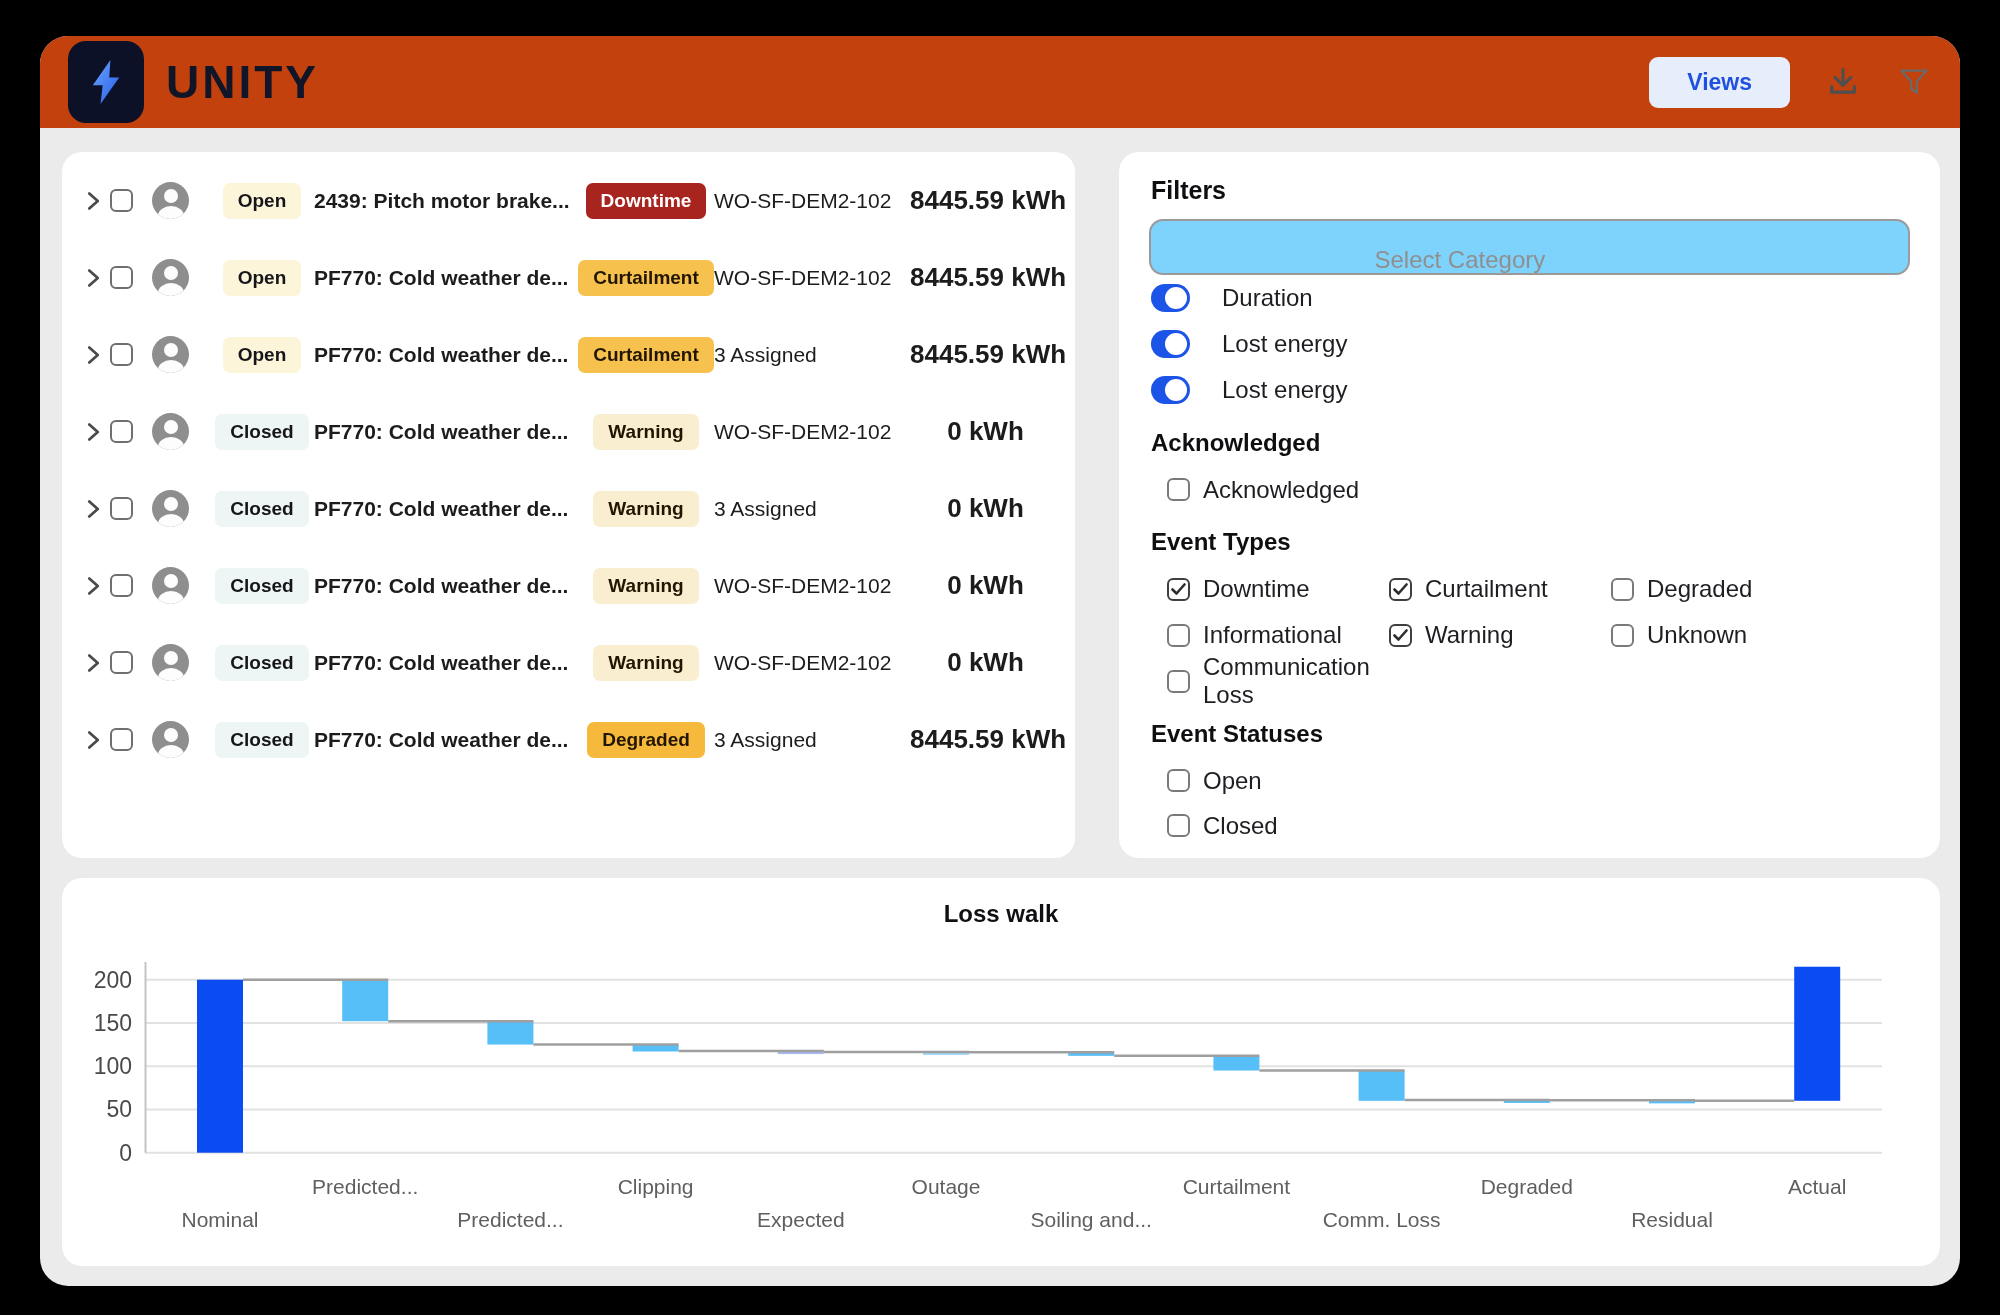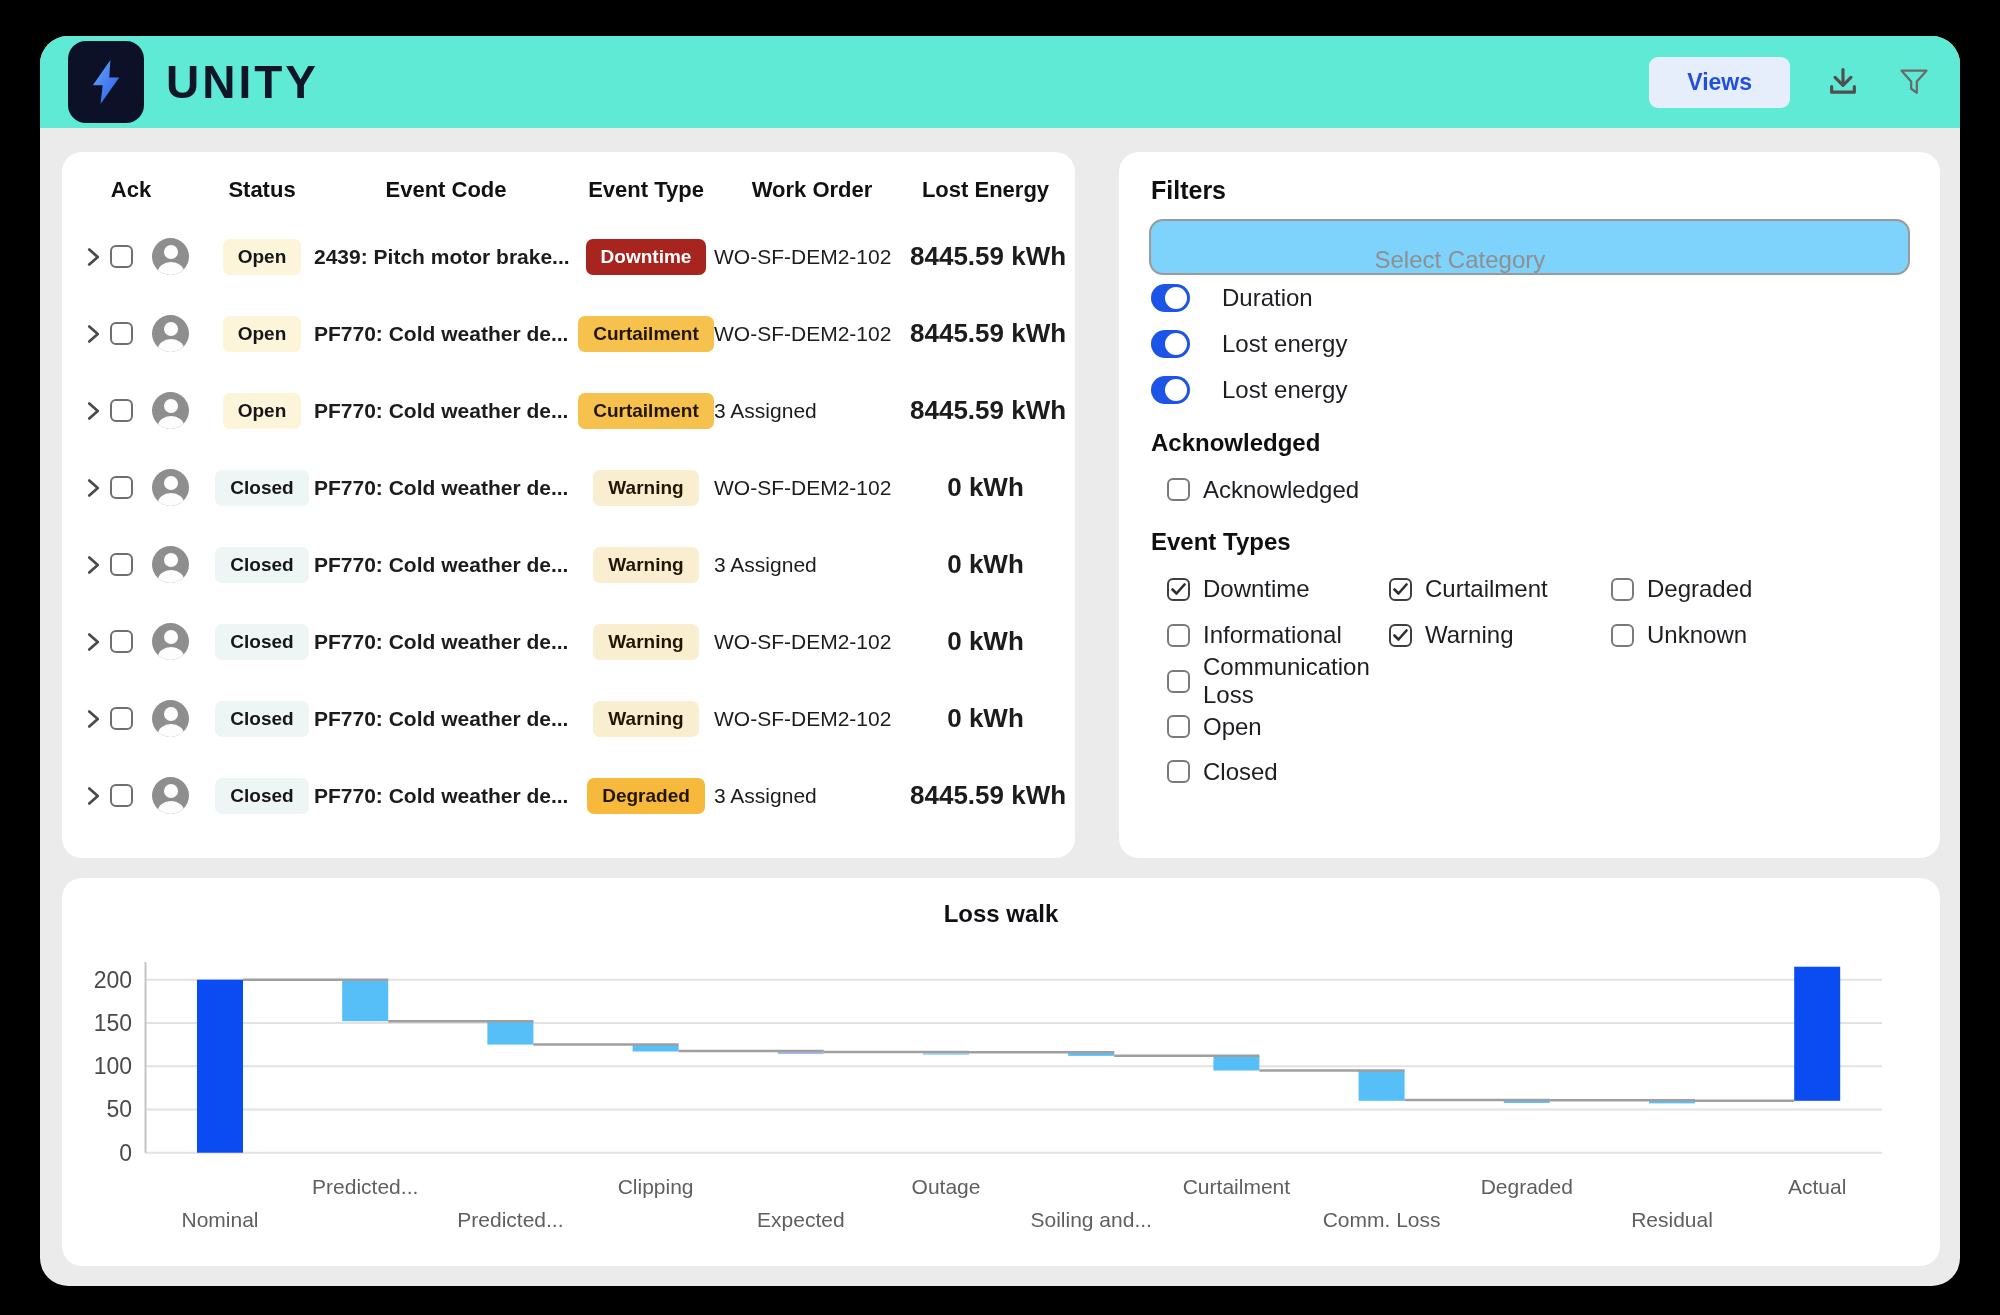--- a/index.html
+++ b/index.html
@@ -6,21 +6,21 @@
   body{
     width:2000px;height:1315px;background:#000;
     font-family:"Liberation Sans","DejaVu Sans",sans-serif;
     -webkit-font-smoothing:antialiased;position:relative;overflow:hidden;
   }
   .window{
     position:absolute;left:40px;top:36px;width:1920px;height:1250px;
     background:#ebebeb;border-radius:28px;overflow:hidden;
   }
   
-  .topbar{height:92px;background:#5eead4;display:flex;align-items:center;padding:0 28px;}
+  .topbar{height:92px;background:#c2410c;display:flex;align-items:center;padding:0 28px;}
   .logo-box{width:76px;height:82px;border-radius:18px;background:#0c1128;display:flex;align-items:center;justify-content:center;}
   .brand{font-size:46px;font-weight:800;letter-spacing:3px;color:#101528;margin-left:22px;}
   .topbar-spacer{flex:1;}
   .views-btn{background:#e7eefb;color:#2050e0;font-weight:700;font-size:23px;border:none;border-radius:9px;padding:12px 38px;cursor:pointer;}
   .icon-btn{background:none;border:none;padding:0;margin-left:36px;cursor:pointer;display:flex;align-items:center;}
   
   .content{padding:24px 20px 0 22px;}
   .panels{display:flex;gap:44px;}
   .card{background:#fff;border-radius:20px;}
   .events-card{width:1013px;height:706px;padding:10px 14px 0 14px;box-sizing:border-box;}
@@ -94,28 +94,20 @@
       <svg width="36" height="34" viewBox="0 0 30 30">
         <path d="M4 5 L26 5 L17.5 14.5 L17.5 24.5 L12.5 21 L12.5 14.5 Z" fill="none" stroke="#6a6a6a" stroke-width="2" stroke-linejoin="round"></path>
       </svg>
     </button>
   </div>
 
   <div class="content">
     <div class="panels">
 
       <div class="card events-card">
-        <div class="thead">
-          <span class="h h-ack">Ack</span>
-          <span class="h h-status">Status</span>
-          <span class="h h-code">Event Code</span>
-          <span class="h h-type">Event Type</span>
-          <span class="h h-wo">Work Order</span>
-          <span class="h h-energy">Lost Energy</span>
-        </div>
         <div id="rows">
             <div class="trow">
               <div class="c-chev">
                 <svg width="17" height="22" viewBox="0 0 16 20">
                   <polyline points="4,3 12,10 4,17" fill="none" stroke="#4a4a4a" stroke-width="2.6" stroke-linecap="round" stroke-linejoin="round"></polyline>
                 </svg>
               </div>
               <span class="cb"></span>
               <span class="avatar"></span>
               <span class="badge status-open">Open</span>
@@ -291,20 +283,21 @@
             </div>
             <div class="chk-row">
               <span class="chk"></span>
               <span class="f-label">Unknown</span>
             </div>
             <div class="chk-row">
               <span class="chk"></span>
               <span class="f-label">Communication Loss</span>
             </div>
           </div>
+        <div class="sec-title">Event Statuses</div>
         <div id="status-opts">
             <div class="chk-row">
               <span class="chk"></span>
               <span class="f-label">Open</span>
             </div>
             <div class="chk-row">
               <span class="chk"></span>
               <span class="f-label">Closed</span>
             </div>
           </div>

